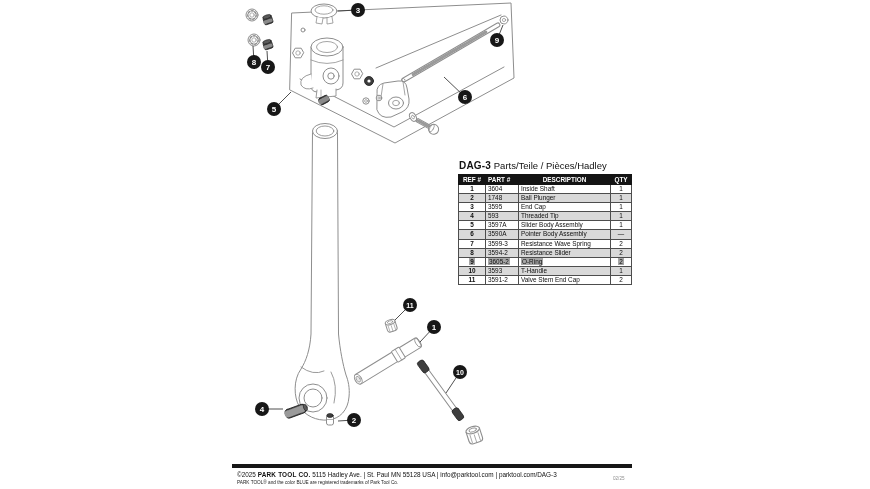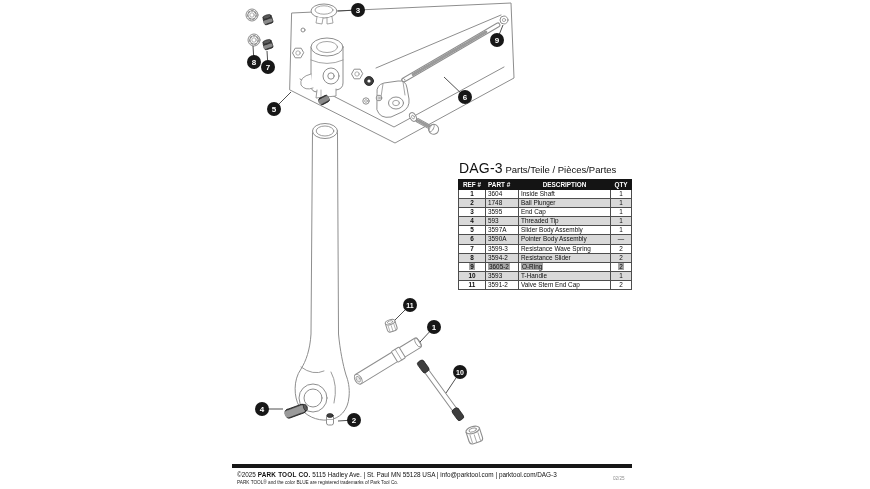--- a/index.html
+++ b/index.html
@@ -5,21 +5,21 @@
   html,body{margin:0;padding:0;}
   body{
     width:870px;height:489px;position:relative;background:#ffffff;
     font-family:"Liberation Sans", sans-serif;overflow:hidden;
   }
   #diagram-svg{position:absolute;left:0;top:0;}
 
   
   .parts-panel{position:absolute;left:458px;top:160px;width:173px;}
   .parts-title{font-size:9.5px;color:#111;margin:0 0 3px 1px;white-space:nowrap;}
-  .parts-title .bold{font-weight:normal;font-size:14px;letter-spacing:.2px;}
+  .parts-title .bold{font-weight:bold;font-size:10px;letter-spacing:.2px;}
   table.parts{border-collapse:collapse;width:173px;table-layout:fixed;border:1px solid #000;}
   table.parts th{
     background:#141414;color:#fff;font-size:6.4px;font-weight:bold;
     height:9px;padding:0 2px;line-height:9px;border:0.5px solid #141414;white-space:nowrap;
   }
   table.parts td{
     font-size:6.4px;color:#0e0e0e;height:8.1px;line-height:8.1px;
     padding:0 2px;border:0.6px solid #4d4d4d;white-space:nowrap;overflow:hidden;
   }
   table.parts tbody tr:nth-child(even){background:#d9d9d9;}
@@ -249,21 +249,21 @@
         <line x1="338" y1="421" x2="354" y2="420" stroke="#3b3b3b" stroke-width="0.9"></line>
         <circle cx="354" cy="420" r="7" fill="#171717"></circle>
         <text x="354" y="422.7" text-anchor="middle" fill="#fff" font-size="8" font-weight="bold" font-family="&quot;Liberation Sans&quot;, sans-serif">2</text>
       </g>
     </g>
 </svg>
 
 <div class="parts-panel">
   <div class="parts-title">
     <span class="bold">DAG-3</span>
-    <span>Parts/Teile / Pièces/Partes</span>
+    <span>Parts/Teile / Pièces/Hadley</span>
   </div>
   <table class="parts">
     <colgroup>
       <col style="width:27px">
         <col style="width:33px">
         <col style="width:92px">
         <col style="width:21px">
     </colgroup>
     <thead>
       <tr>

